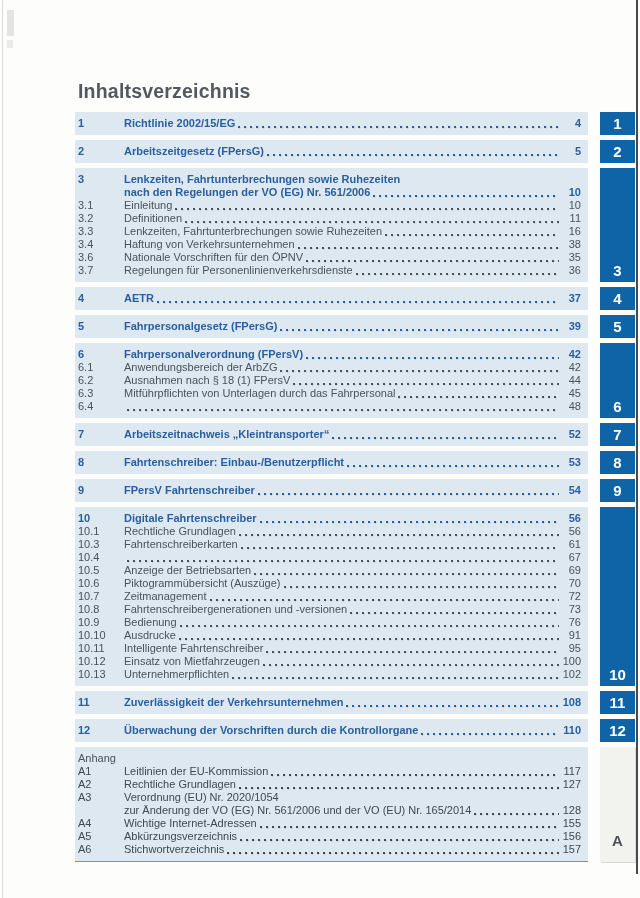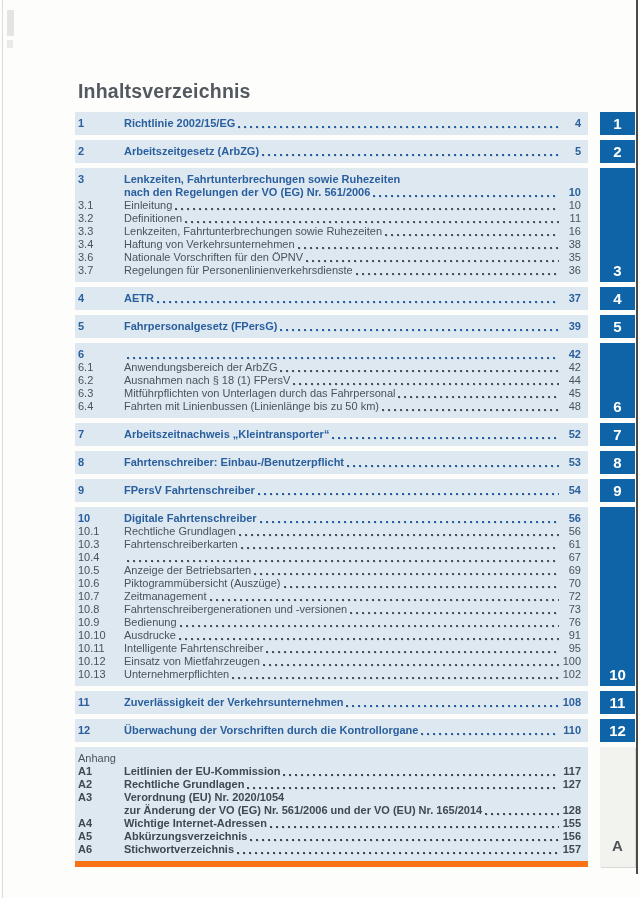--- a/index.html
+++ b/index.html
@@ -29,21 +29,21 @@
     font-size:19.5px;font-weight:700;letter-spacing:.2px;
     color:var(--title-gray);
   }
   .sections{display:block;}
   .section-row{display:flex;align-items:stretch;margin-bottom:5px;}
   .strip{
     width:513px;box-sizing:border-box;
     background:var(--strip-bg);
     padding:5px 7px 5px 3px;
   }
-  .section-row:last-child .strip{border-bottom:6px solid #f97316;}
+  .section-row:last-child .strip{border-bottom:1px solid #f97316;}
   .tab-gap{width:12px;flex:none;}
   .tab{
     width:35px;flex:none;box-sizing:border-box;
     display:flex;align-items:flex-end;justify-content:center;
     font-size:15px;font-weight:700;line-height:1;
     padding-bottom:4px;
   }
   .tab-blue{background:var(--tab-blue);color:#ffffff;}
   .tab-light{background:var(--tab-a-bg);color:#4d5358;padding-bottom:14px;box-shadow:1px 1px 0 #d8d8d4;}
 
@@ -51,21 +51,21 @@
   .row .num{width:46px;flex:none;white-space:nowrap;}
   .row .txt{white-space:nowrap;flex:none;}
   .row .leader{
     flex:1;height:11px;align-self:flex-end;
     margin:0 4px 0 3px;
     background-image:radial-gradient(circle at 1.2px 8.2px, currentColor 1.05px, transparent 1.4px);
     background-size:6px 11px;background-repeat:repeat-x;
   }
   .row .pg{flex:none;min-width:18px;text-align:right;white-space:nowrap;}
   .row.chapter{color:var(--chapter-blue);font-weight:700;}
-  .row.appendix{color:#3f4952;font-weight:700;justify-content:space-between;}
+  .row.appendix{color:#3f4952;font-weight:400;justify-content:space-between;}
   .row.label{color:var(--text-slate);font-weight:400;}
   .row .leader.hidden,.row .pg.hidden{visibility:hidden;}
 </style>
 </head>
 <body>
 
 <div class="scan-edge-left"></div>
 <div class="scan-edge-right"></div>
 <div class="scan-mark-1"></div>
 <div class="scan-mark-2"></div>
@@ -84,21 +84,21 @@
         </div>
         <div class="tab-gap"></div>
         <div class="tab tab-blue">
           <span>1</span>
         </div>
       </div>
       <div class="section-row">
         <div class="strip">
           <div class="row chapter">
             <span class="num">2</span>
-            <span class="txt">Arbeitszeitgesetz (ArbZG)</span>
+            <span class="txt">Arbeitszeitgesetz (FPersG)</span>
             <span class="leader"></span>
             <span class="pg">5</span>
           </div>
         </div>
         <div class="tab-gap"></div>
         <div class="tab tab-blue">
           <span>2</span>
         </div>
       </div>
       <div class="section-row">
@@ -182,20 +182,21 @@
         </div>
         <div class="tab-gap"></div>
         <div class="tab tab-blue">
           <span>5</span>
         </div>
       </div>
       <div class="section-row">
         <div class="strip">
           <div class="row chapter">
             <span class="num">6</span>
+            <span class="txt">Fahrpersonalverordnung (FPersV)</span>
             <span class="leader"></span>
             <span class="pg">42</span>
           </div>
           <div class="row sub">
             <span class="num">6.1</span>
             <span class="txt">Anwendungsbereich der ArbZG</span>
             <span class="leader"></span>
             <span class="pg">42</span>
           </div>
           <div class="row sub">
@@ -205,21 +206,20 @@
             <span class="pg">44</span>
           </div>
           <div class="row sub">
             <span class="num">6.3</span>
             <span class="txt">Mitführpflichten von Unterlagen durch das Fahrpersonal</span>
             <span class="leader"></span>
             <span class="pg">45</span>
           </div>
           <div class="row sub">
             <span class="num">6.4</span>
-            <span class="txt">Fahrten mit Linienbussen (Linienlänge bis zu 50 km)</span>
             <span class="leader"></span>
             <span class="pg">48</span>
           </div>
         </div>
         <div class="tab-gap"></div>
         <div class="tab tab-blue">
           <span>6</span>
         </div>
       </div>
       <div class="section-row">

